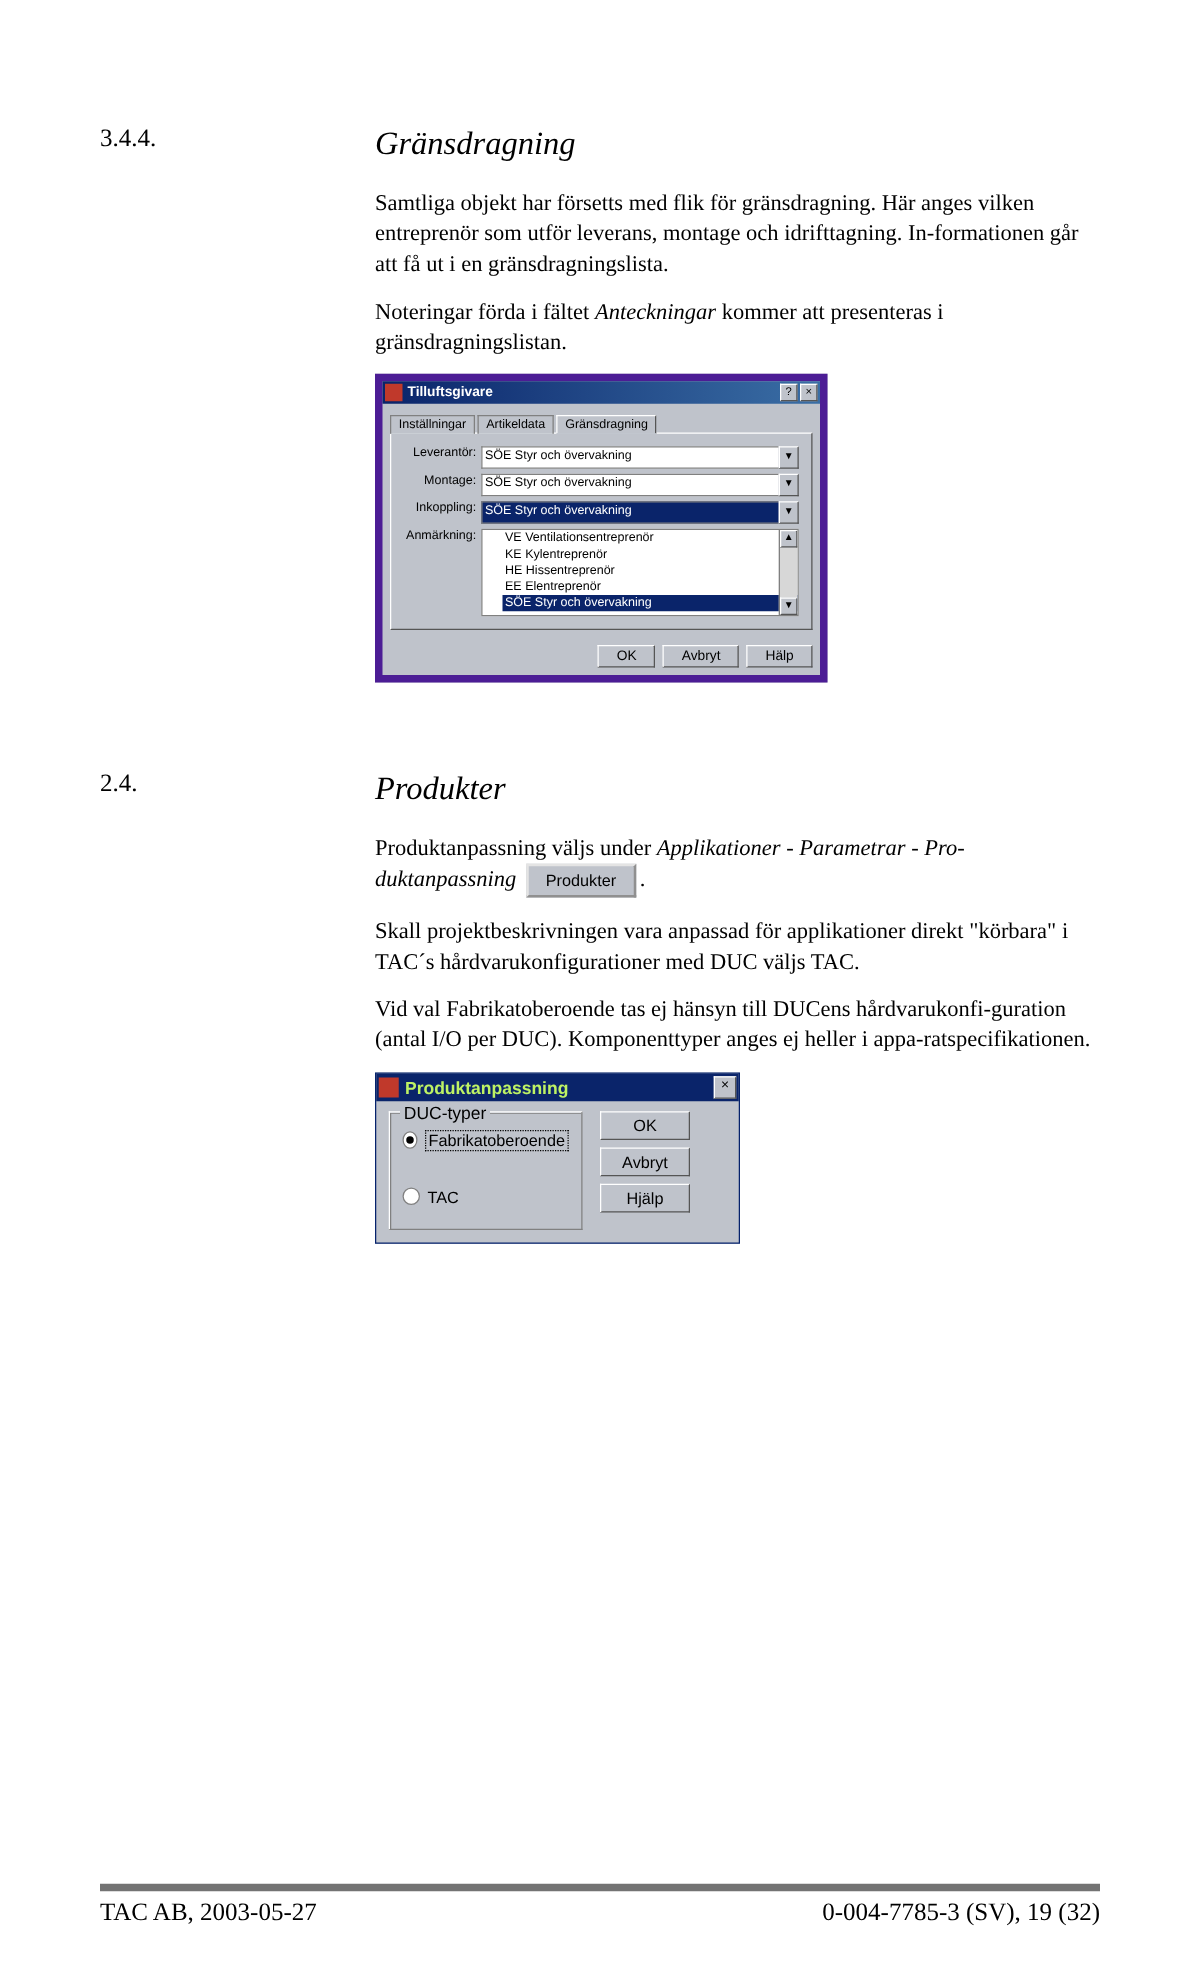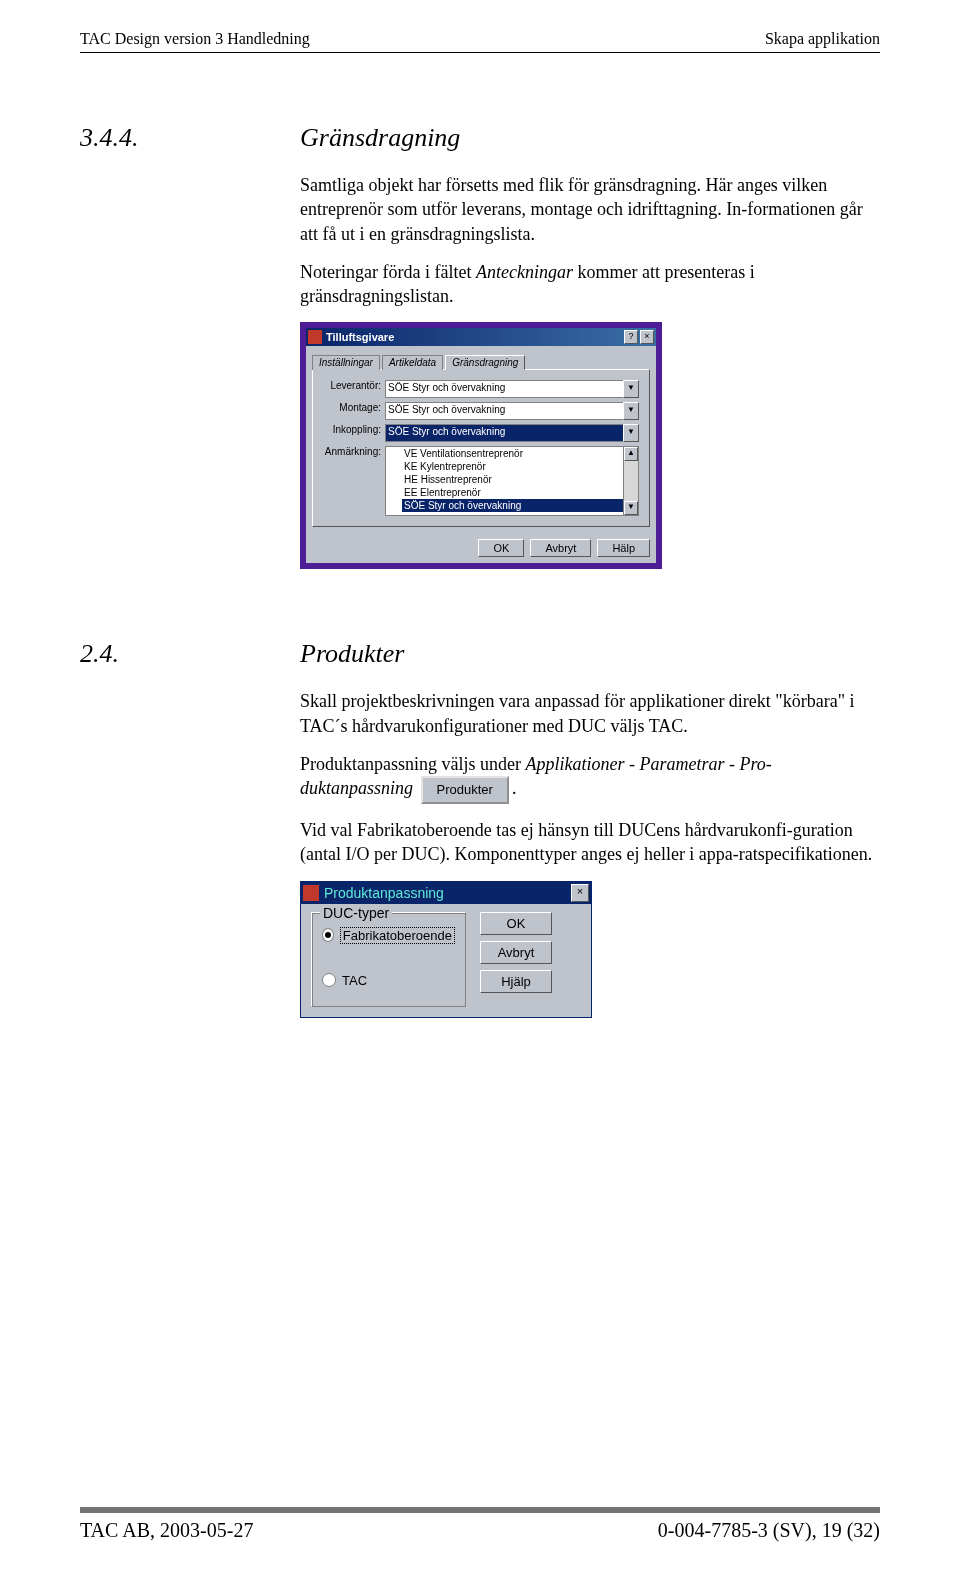--- a/index.html
+++ b/index.html
@@ -27,22 +27,21 @@
     border-bottom: 1px solid #000;
     padding-bottom: 4px;
     margin-bottom: 40px;
   }
   .section-row {
     display: flex;
     margin-top: 70px;
   }
   .sec-num {
     width: 220px;
-    font-size: 26px;
-    font-style: italic;
+    font-size: 20px;
     font-weight: 500;
     flex-shrink: 0;
   }
   .sec-title {
     font-size: 26px;
     font-style: italic;
     font-weight: 500;
   }
   .body-col {
     margin-left: 220px;
@@ -91,21 +90,20 @@
     margin-left: 2px;
     box-sizing: border-box;
     text-align:center;
     font-size:9px;
     line-height:11px;
   }
   .dlg1 .tabs {
     display:flex;
     gap:2px;
     margin: 8px 6px 0 6px;
-    font-style: italic;
   }
   .dlg1 .tab {
     background:#bfc3cb;
     border:1px solid #808080;
     border-bottom:none;
     padding:1px 6px;
     font-size:10px;
     position:relative;
     top:1px;
   }
@@ -231,21 +229,21 @@
   .dlg2 .titlebar2 {
     background:#0a246a;
     display:flex;
     align-items:center;
     padding:2px 2px;
   }
   .dlg2 .titlebar2 .tb-icon2 {
     width:16px;height:16px;background:#c0392b;margin-right:5px;
   }
   .dlg2 .titlebar2 .tb-title2 {
-    color:#5eead4;font-weight:normal;flex:1;font-size:14px;
+    color:#bef264;font-weight:bold;flex:1;font-size:14px;
   }
   .dlg2 .titlebar2 .tb-close2 {
     width:16px;height:16px;background:#bfc3cb;
     border:1px solid #fff;border-right-color:#555;border-bottom-color:#555;
     text-align:center;font-size:11px;line-height:13px;font-family:Arial;
   }
   .dlg2 .body2 {
     padding:8px 10px 10px 10px;
     display:flex;
     gap:14px;
@@ -302,24 +300,20 @@
     padding-top:6px;
     display:flex;
     justify-content:space-between;
     font-size:20px;
   }
 </style>
 </head>
 <body>
 
 <div class="page">
-  <div class="header-row">
-    <span>TAC Design version 3  Handledning</span>
-    <span>Skapa applikation</span>
-  </div>
 
   <div class="section-row">
     <div class="sec-num">3.4.4.</div>
     <div class="sec-title">Gränsdragning</div>
   </div>
   <div class="body-col">
     <p>Samtliga objekt har försetts med flik för gränsdragning. Här anges vilken entreprenör som utför leverans, montage och idrifttagning. In-formationen går att få ut i en gränsdragningslista.</p>
     <p>
       <span>Noteringar förda i fältet </span><span class="em">Anteckningar</span><span> kommer att presenteras i gränsdragningslistan.</span>
     </p>
@@ -379,24 +373,24 @@
       <div class="winbtn">Avbryt</div>
       <div class="winbtn">Hälp</div>
     </div>
   </div>
 
   <div class="section-row">
     <div class="sec-num">2.4.</div>
     <div class="sec-title">Produkter</div>
   </div>
   <div class="body-col">
-    <p>Skall projektbeskrivningen vara anpassad för applikationer direkt "körbara" i TAC´s hårdvarukonfigurationer med DUC väljs TAC.</p>
     <p>
       <span>Produktanpassning väljs under </span><span class="em">Applikationer -  Parametrar - Pro-duktanpassning</span><span> </span><span class="inline-btn">Produkter</span><span>.</span>
     </p>
+    <p>Skall projektbeskrivningen vara anpassad för applikationer direkt "körbara" i TAC´s hårdvarukonfigurationer med DUC väljs TAC.</p>
     <p>Vid val Fabrikatoberoende tas ej hänsyn till DUCens hårdvarukonfi-guration (antal I/O per DUC). Komponenttyper anges ej heller i appa-ratspecifikationen.</p>
   </div>
 
   <div class="dlg2">
     <div class="titlebar2">
       <div class="tb-icon2"></div>
       <div class="tb-title2">Produktanpassning</div>
       <div class="tb-close2">×</div>
     </div>
     <div class="body2">

